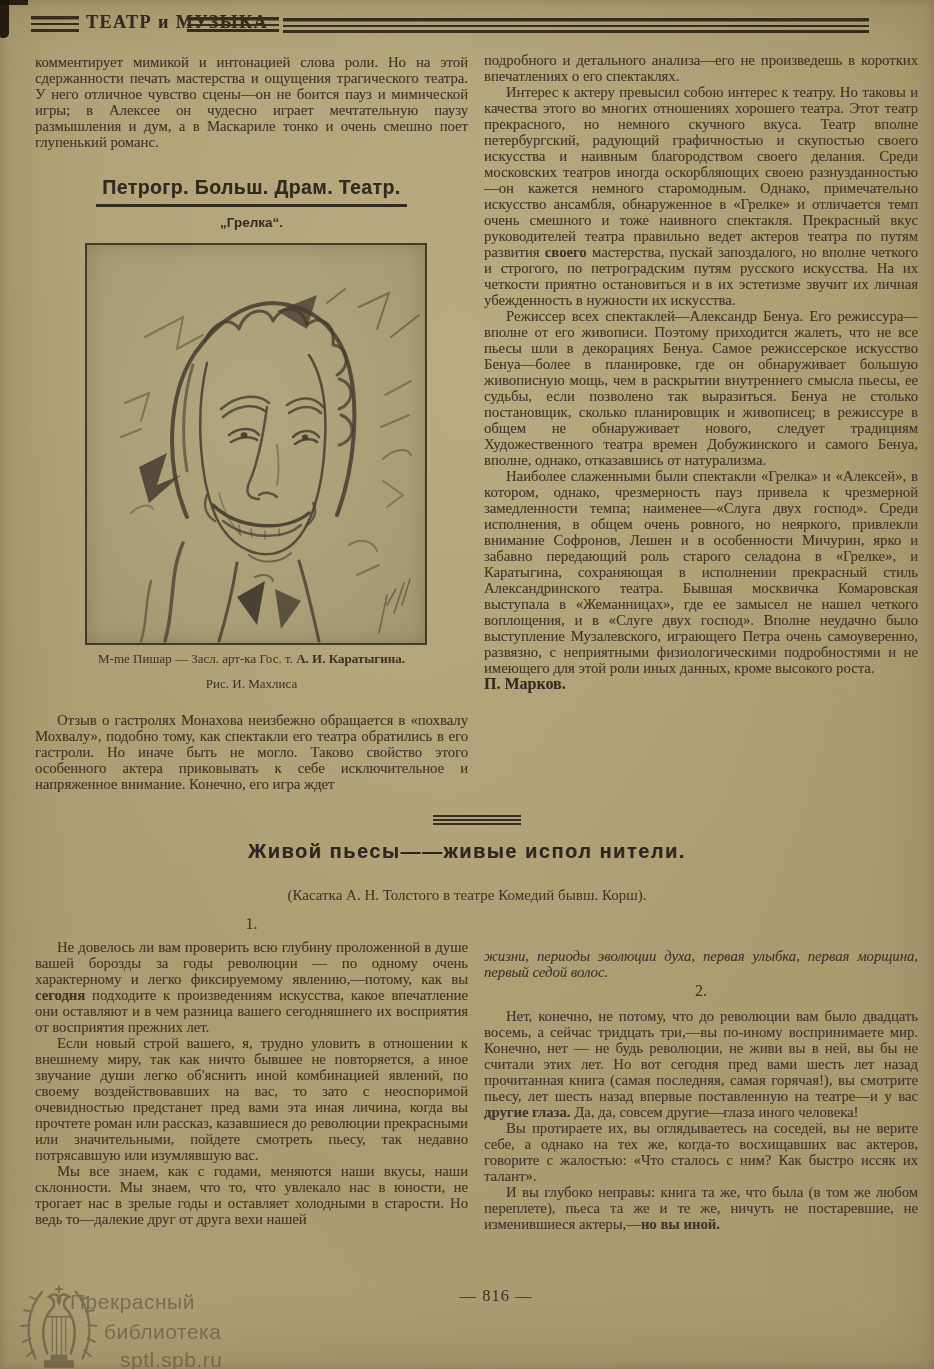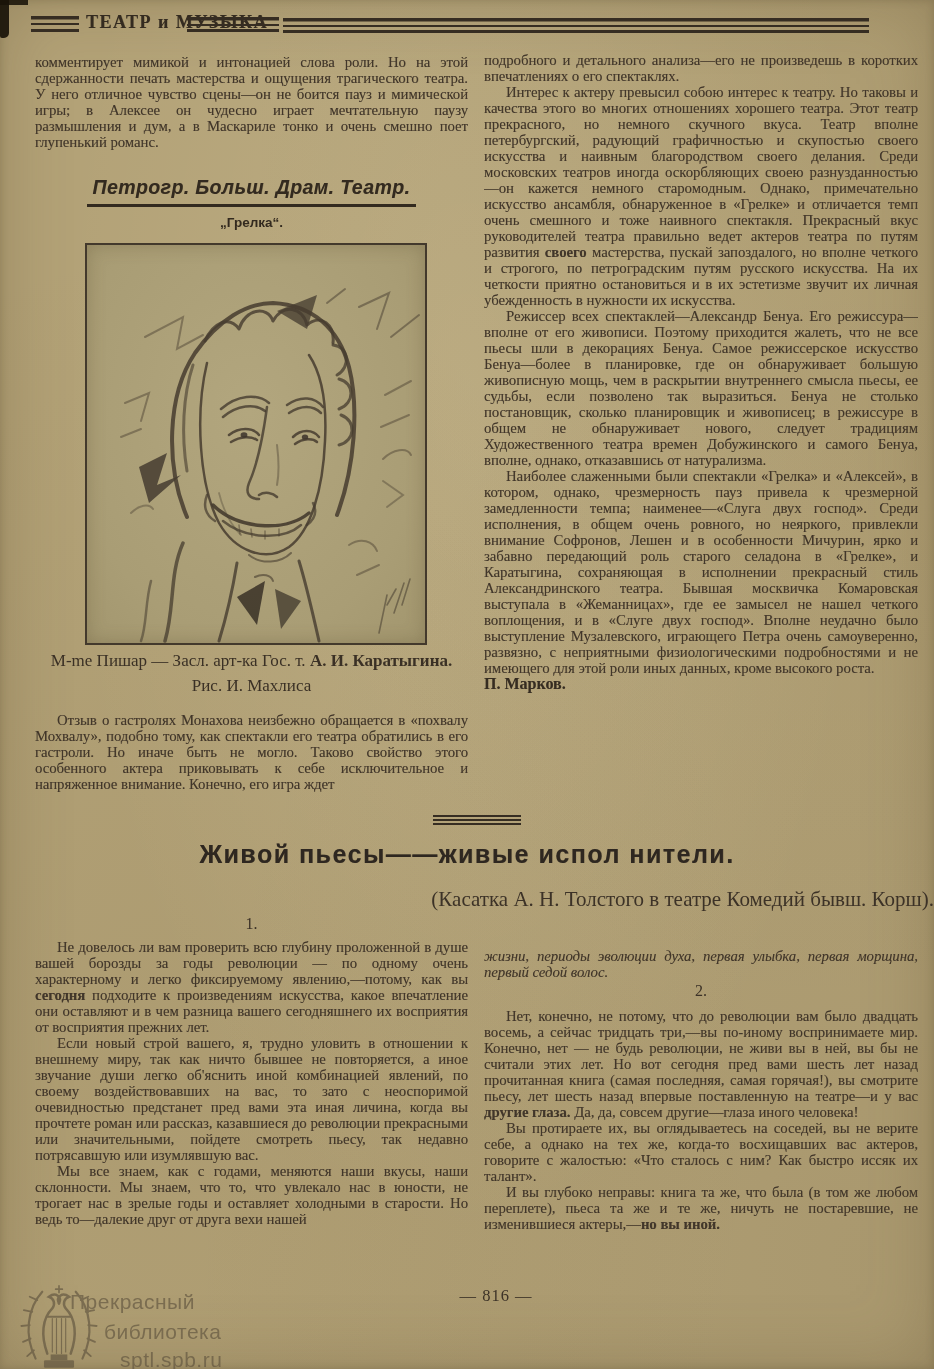--- a/index.html
+++ b/index.html
@@ -39,42 +39,41 @@
     text-shadow:.4px .4px .5px rgba(46,38,26,.4);
   }
   .corner{position:absolute;left:0;top:0;width:9px;height:38px;background:#191309;border-radius:0 0 5px 2px;opacity:.92;}
   .corner2{position:absolute;left:0;top:0;width:28px;height:5px;background:#191309;opacity:.88;}
   
   .sec-head{
     font-family:"Liberation Sans","DejaVu Sans",sans-serif;font-weight:bold;
     font-size:19.5px;color:#332a1f;letter-spacing:.4px;
     display:inline-block;border-bottom:3px solid #332a1f;padding:0 6px 5px;
     text-shadow:.3px .3px .4px rgba(46,38,26,.35);
-    font-style:italic;
   }
   .sec-sub{
     font-family:"Liberation Sans","DejaVu Sans",sans-serif;font-weight:bold;
     font-size:13.5px;color:#332a1f;
   }
   .center{text-align:center;}
   
   .illustration{
     border:2px solid #43392c;
     background:radial-gradient(ellipse at 48% 42%, #b2a67e 0%, #a99d75 70%, #a2966e 100%);
     box-shadow:inset 0 0 18px rgba(90,76,48,.30);
   }
-  .caption{font-size:17px;color:#3a3025;}
+  .caption{font-size:13px;color:#3a3025;}
   .signature{font-weight:bold;font-size:16px;text-align:left;padding-right:12px;color:#352c21;}
   
   .a2-title{
     font-family:"Liberation Sans","DejaVu Sans",sans-serif;font-weight:bold;
-    font-size:25px;letter-spacing:1.5px;color:#2e2720;
+    font-size:20px;letter-spacing:1.5px;color:#2e2720;
     text-shadow:.4px .4px .5px rgba(42,34,24,.4);
   }
-  .a2-subtitle{font-size:21px;color:#3c3227;text-align:right;}
+  .a2-subtitle{font-size:15px;color:#3c3227;}
   .sec-num{font-size:16px;color:#3c3227;}
   
   .page-number{font-size:16.5px;color:#3c3227;letter-spacing:1px;}
   .watermark{
     opacity:.62;color:#5c503c;
     font-family:"Liberation Sans","DejaVu Sans",sans-serif;
   }
   .watermark .wl{position:absolute;white-space:nowrap;font-size:21px;letter-spacing:.5px;}
 </style>
 </head>

